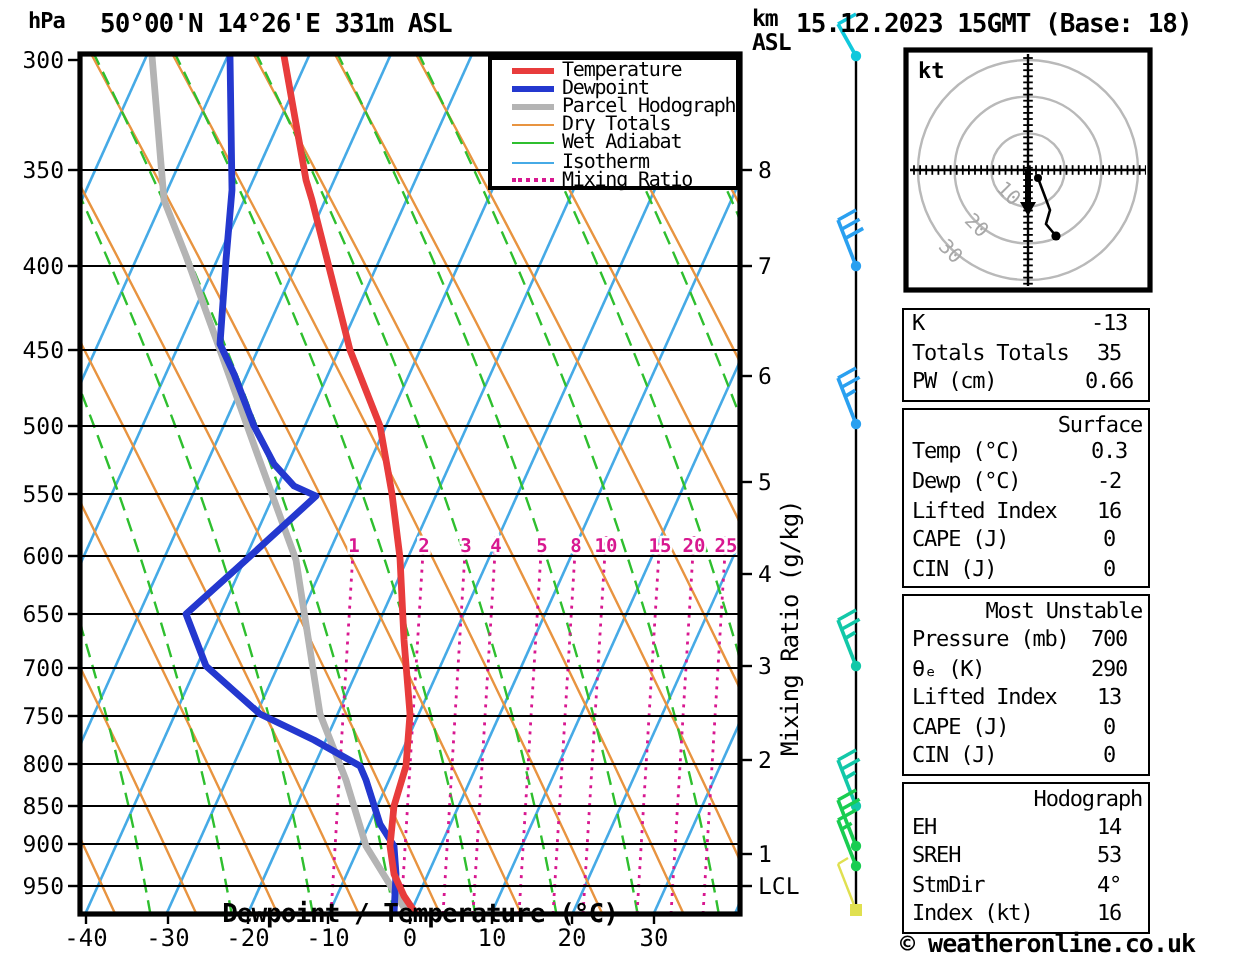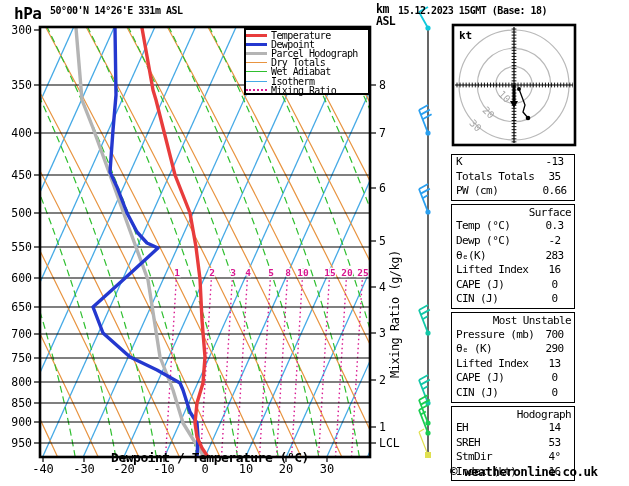--- a/index.html
+++ b/index.html
@@ -1,23 +1,23 @@
 <!DOCTYPE html>
 <html><head>
 <meta charset="utf-8">
 <style>
   html,body{margin:0;padding:0;background:#fff}
   body{width:629px;height:486px;position:relative;font-family:"DejaVu Sans Mono","DejaVu Sans",monospace;color:#000;overflow:hidden}
   .abs{position:absolute}
-  .title{font-weight:bold;font-size:10px;white-space:nowrap;letter-spacing:-0.5px}
-  #units-hpa{left:14px;top:4px;font-size:16px}
+  .title{font-weight:bold;font-size:13px;white-space:nowrap;letter-spacing:-0.5px}
+  #units-hpa{left:14px;top:4px;font-size:11px}
   #station-title{left:50px;top:5px}
   #datetime-title{left:398px;top:5px}
   #km-unit{left:376px;top:3px;font-size:11.5px;line-height:12px}
-  #legend{left:244px;top:28px;width:126px;height:67px;border:2px solid #000;background:#fff;box-sizing:border-box;padding:1px 0}
+  #legend{left:244px;top:28px;width:126px;height:67px;border:2px solid #000;background:#fff;box-sizing:border-box;padding:1px 10px}
   .legend-row{display:flex;align-items:center;height:9.1px;font-size:10px;white-space:nowrap;letter-spacing:-0.6px}
   .legend-swatch{width:21px;margin-right:4px;flex:none}
   #x-axis-title{left:45px;top:450px;width:330px;text-align:center;font-size:13px;font-weight:bold;letter-spacing:-0.5px}
   #panel{left:451px;top:154px;width:124px;box-sizing:border-box}
   .pbox{border:1.5px solid #000;background:#fff;margin-bottom:3px;padding:0 3px 1px 4px}
   .prow{display:flex;font-size:11px;height:14.6px;line-height:14.8px;white-space:nowrap;letter-spacing:-0.6px}
   .prow .val{margin-left:auto;width:33px;text-align:center}
   .phead{text-align:right;font-size:11px;height:14.6px;line-height:15px;letter-spacing:-0.6px}
   #footer{left:450px;top:464px;font-size:12.5px;font-weight:bold;letter-spacing:-0.5px}
   svg text{font-family:"DejaVu Sans Mono","DejaVu Sans",monospace}
@@ -387,24 +387,20 @@
       <div class="phead">Surface</div>
       <div class="prow">
         <span>Temp (°C)</span>
         <span class="val">0.3</span>
       </div>
       <div class="prow">
         <span>Dewp (°C)</span>
         <span class="val">-2</span>
       </div>
       <div class="prow">
-        <span>θₑ(K)</span>
-        <span class="val">283</span>
-      </div>
-      <div class="prow">
         <span>Lifted Index</span>
         <span class="val">16</span>
       </div>
       <div class="prow">
         <span>CAPE (J)</span>
         <span class="val">0</span>
       </div>
       <div class="prow">
         <span>CIN (J)</span>
         <span class="val">0</span>

